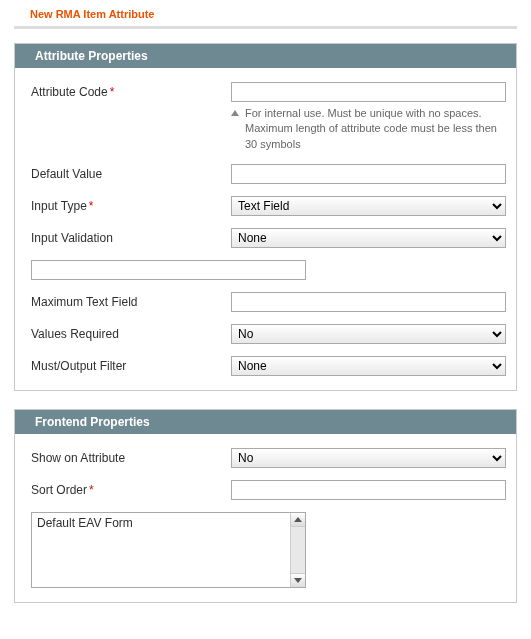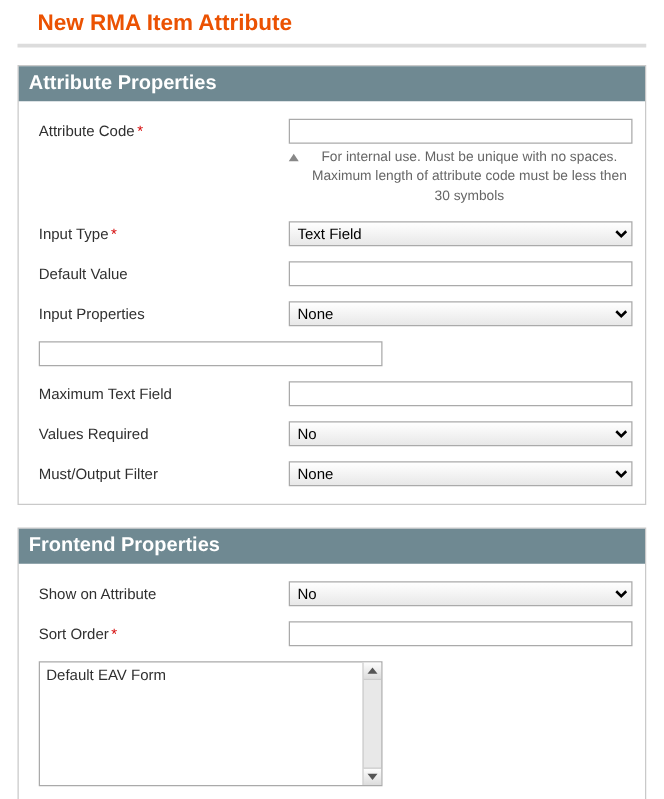--- a/index.html
+++ b/index.html
@@ -5,40 +5,40 @@
   * { box-sizing: border-box; margin: 0; padding: 0; }
   body {
     font-family: Arial, Helvetica, sans-serif;
     font-size: 12px;
     color: #2f2f2f;
     background: #fff;
     width: 531px;
   }
   .page-title {
     color: #eb5202;
-    font-size: 18px;
+    font-size: 11px;
     font-weight: bold;
     padding: 8px 0 6px 30px;
   }
   .hr-block {
     height: 3px;
     background: #dcdcdc;
     margin: 0 14px 14px 14px;
   }
   .section {
     margin: 0 14px 18px 14px;
     border: 1px solid #c9c9c9;
     background: #fff;
   }
   .section-header {
     background: #6f8992;
     color: #fff;
     font-weight: bold;
-    font-size: 16px;
-    padding: 5px 8px;
+    font-size: 12px;
+    padding: 5px 20px;
   }
   .section-body {
     padding: 14px 10px 14px 16px;
   }
   .form-row {
     display: flex;
     align-items: flex-start;
     margin-bottom: 12px;
   }
   .form-row:last-child { margin-bottom: 0; }
@@ -76,25 +76,24 @@
     border-left: 4px solid transparent;
     border-right: 4px solid transparent;
     border-bottom: 6px solid #888;
     margin: 4px 6px 0 0;
     flex-shrink: 0;
   }
   .helper-text {
     font-size: 11px;
     color: #666;
     line-height: 1.4;
-    text-align: center;
   }
   .listbox {
     width: 275px;
-    height: 100px;
+    height: 76px;
     border: 1px solid #aaa;
     position: relative;
     background: #fff;
     overflow: hidden;
   }
   .listbox-item {
     padding: 3px 5px;
     font-size: 12px;
   }
   .listbox-scroll {
@@ -142,39 +141,39 @@
       <div class="field-col">
         <input type="text" value="" style="">
         <div class="helper-row">
           <div class="helper-arrow"></div>
           <div class="helper-text">For internal use. Must be unique with no spaces. Maximum length of attribute code must be less then 30 symbols</div>
         </div>
       </div>
     </div>
 
     <div class="form-row">
+      <div class="label-col">Default Value</div>
+      <div class="field-col">
+        <input type="text" value="" style="">
+      </div>
+    </div>
+
+    <div class="form-row">
       <div class="label-col">
         <span>Input Type</span><span class="req">*</span>
       </div>
       <div class="field-col">
         <select>
           <option>Text Field</option>
         </select>
       </div>
     </div>
 
     <div class="form-row">
-      <div class="label-col">Default Value</div>
-      <div class="field-col">
-        <input type="text" value="" style="">
-      </div>
-    </div>
-
-    <div class="form-row">
-      <div class="label-col">Input Properties</div>
+      <div class="label-col">Input Validation</div>
       <div class="field-col">
         <select>
           <option>None</option>
         </select>
       </div>
     </div>
 
     <div class="form-row">
       <div class="field-col">
         <input type="text" value="" style="">

